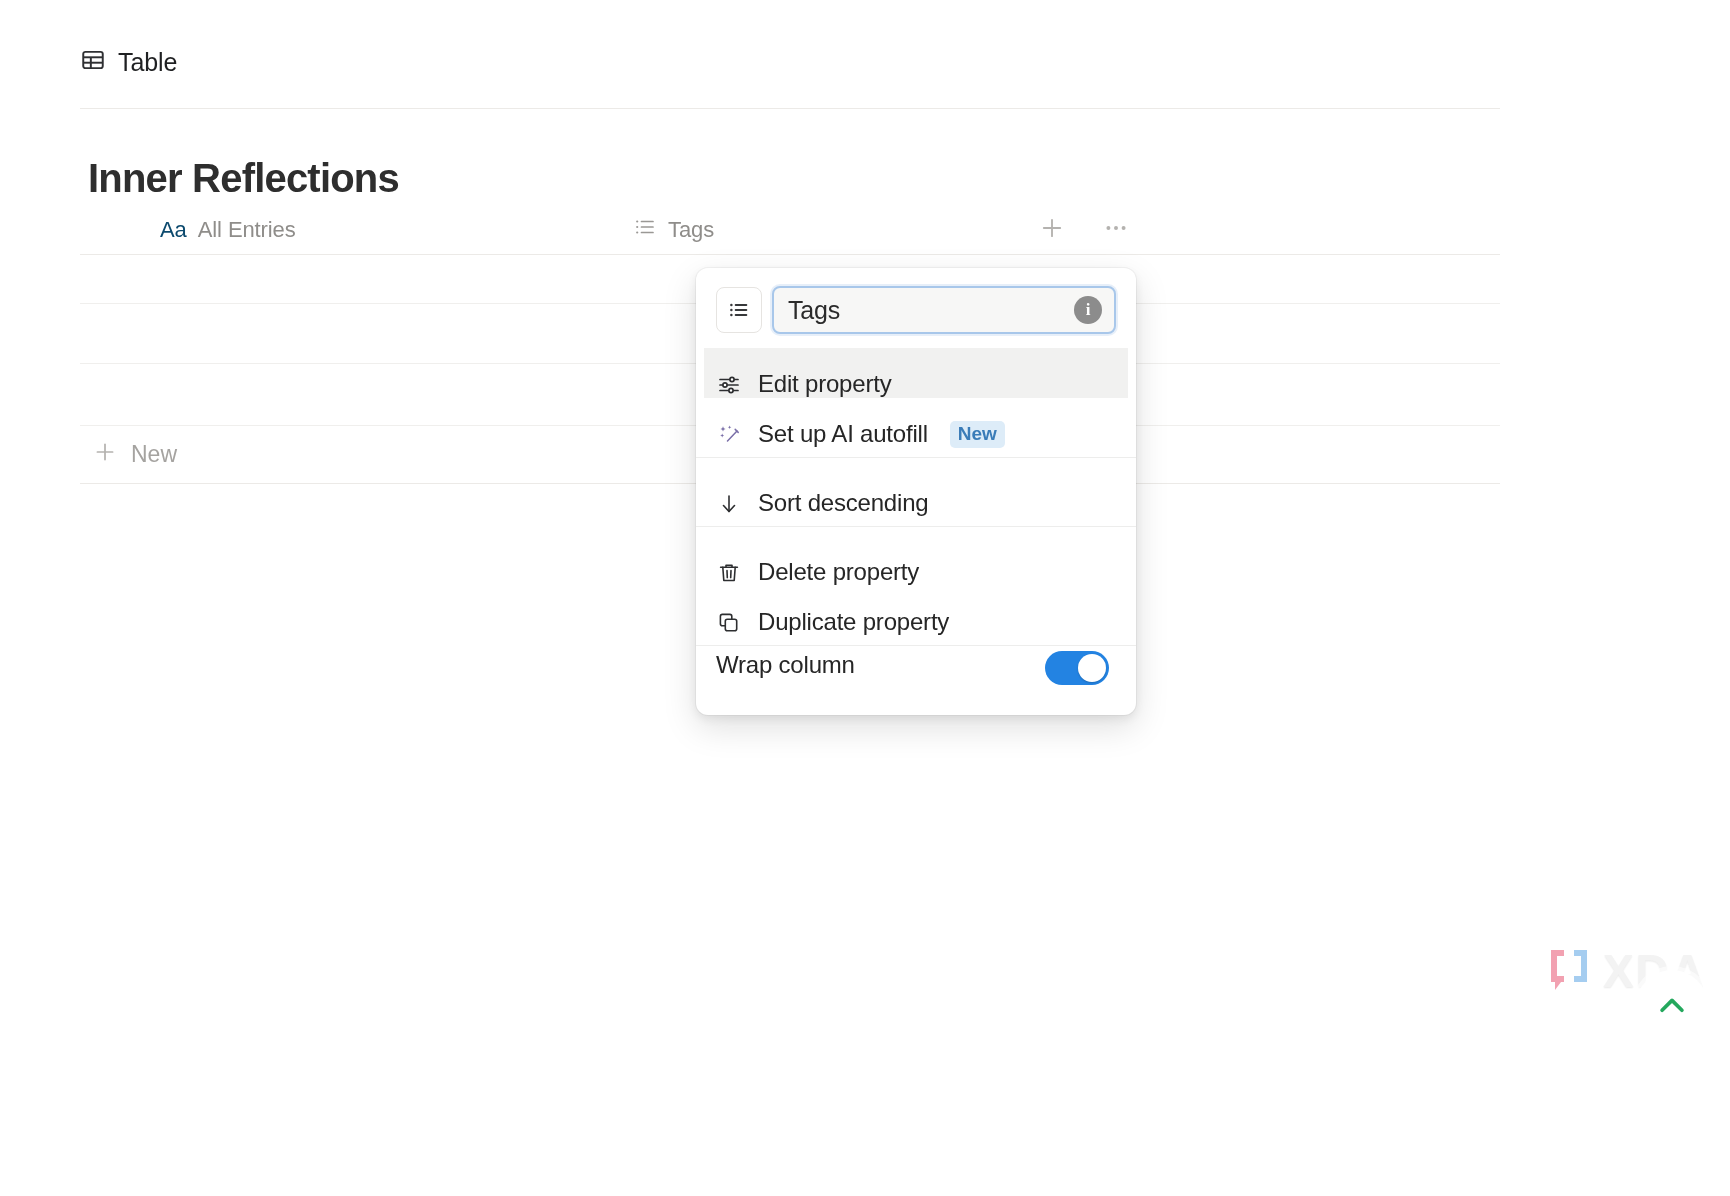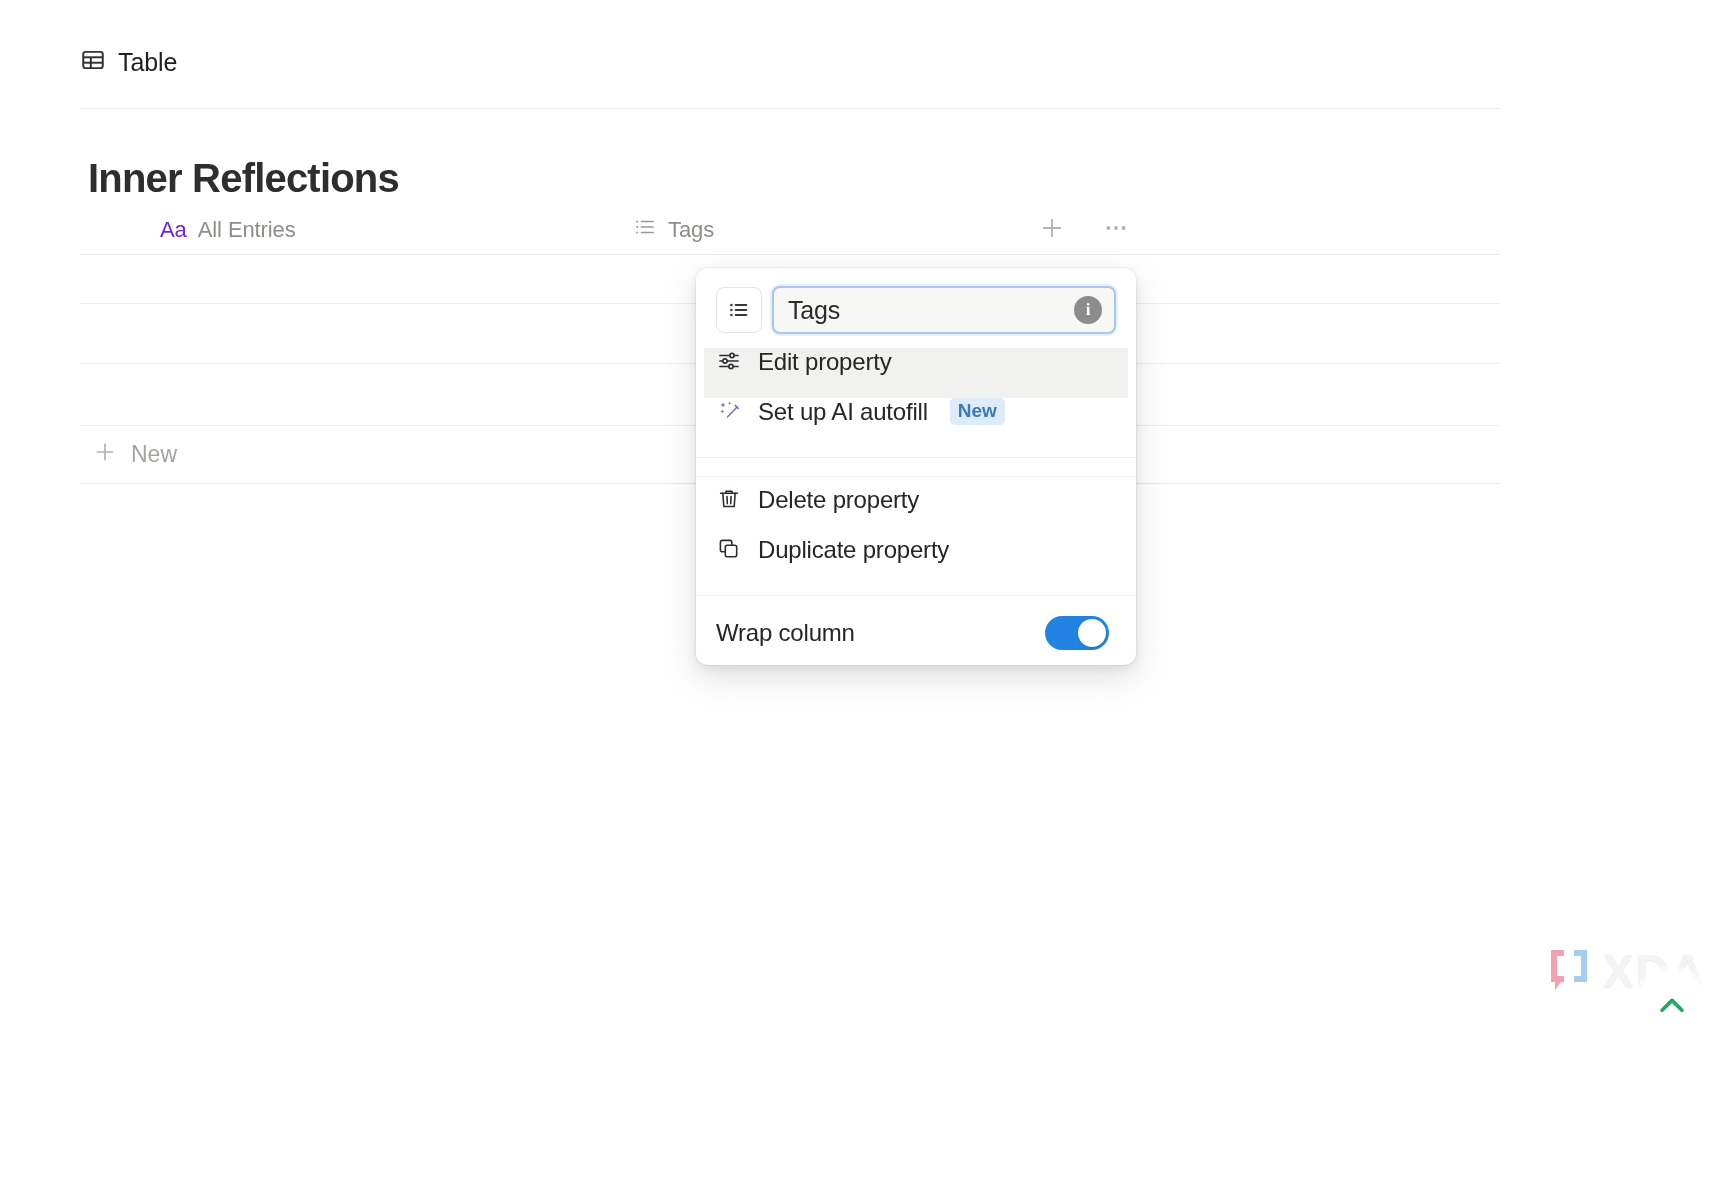--- a/index.html
+++ b/index.html
@@ -44,21 +44,21 @@
     display: flex; align-items: center; gap: 11px;
     font-size: 22px; color: #8f8d8a; letter-spacing: -0.1px;
     height: 100%;
   }
   .th-name { width: 553px; padding-left: 80px; }
   .th-tags { width: 383px; }
   .th-actions {
     display: flex; align-items: center; gap: 36px;
     color: #b4b2af; margin-left: 22px;
   }
-  .aa-glyph { font-size: 22px; color: #6d28d9; }
+  .aa-glyph { font-size: 22px; color: #0c4a6e; }
 
   .trow { height: 44px; border-bottom: 1px solid #f0efed; }
   .trow.r1 { height: 49px; }
   .trow.r2 { height: 60px; }
   .trow.r3 { height: 62px; }
 
   .newrow {
     display: flex; align-items: center; gap: 13px;
     height: 58px; padding-left: 12px;
     font-size: 23px; color: #a5a3a0;
@@ -99,42 +99,42 @@
   .info-badge {
     width: 28px; height: 28px; border-radius: 50%;
     background: #8c8c8c; color: #fff;
     display: flex; align-items: center; justify-content: center;
     font-size: 17px; font-weight: 700; font-family: "Liberation Serif", serif;
     flex: none;
   }
 
   .msection { padding: 4px 8px; }
   .mitem {
-    display: flex; align-items: flex-start; gap: 16px;
+    display: flex; align-items: flex-end; gap: 16px;
     height: 50px; padding: 0 12px;
     border-radius: 0;
     font-size: 24px; color: #262626; letter-spacing: -0.2px;
     white-space: nowrap;
   }
   .mitem.hl { background: #f1f1f0; }
   .mitem .ico {
     width: 26px; height: 26px; flex: none;
     display: flex; align-items: center; justify-content: center;
   }
   .badge-new {
     margin-left: 6px;
     background: #ddecf8; color: #3a7cb8;
     font-size: 19px; font-weight: 600;
     border-radius: 5px; padding: 2px 8px 3px 8px;
     letter-spacing: -0.1px;
   }
   .divider { height: 1px; background: #ededec; margin: 5px 0; }
 
   .wrap-row {
-    display: flex; align-items: center; justify-content: space-between;
+    display: flex; justify-content: space-between;
     height: 64px; padding: 0 27px 0 20px;
   }
   .wrap-row .lbl { font-size: 24px; color: #262626; letter-spacing: -0.2px; }
   .toggle {
     width: 64px; height: 34px; border-radius: 17px;
     background: #2383e2; position: relative; flex: none;
   }
   .toggle .knob {
     position: absolute; top: 3px; right: 3px;
     width: 28px; height: 28px; border-radius: 50%;
@@ -280,20 +280,29 @@
         </span>
         <span>Set up AI autofill</span>
         <span class="badge-new">New</span>
       </div>
     </div>
 
     <div class="divider"></div>
 
     <div class="msection">
 
+      <div class="mitem">
+        <span class="ico">
+          <svg width="24" height="24" viewBox="0 0 24 24" fill="none" stroke="#2d2e30" stroke-width="1.6" stroke-linecap="round" stroke-linejoin="round">
+            <line x1="12" y1="4" x2="12" y2="19.5"></line>
+              <polyline points="6.5,13.5 12,19.5 17.5,13.5"></polyline>
+          </svg>
+        </span>
+        <span>Sort descending</span>
+      </div>
 
     </div>
 
     <div class="divider"></div>
 
     <div class="msection">
 
 
       <div class="mitem">
         <span class="ico">

